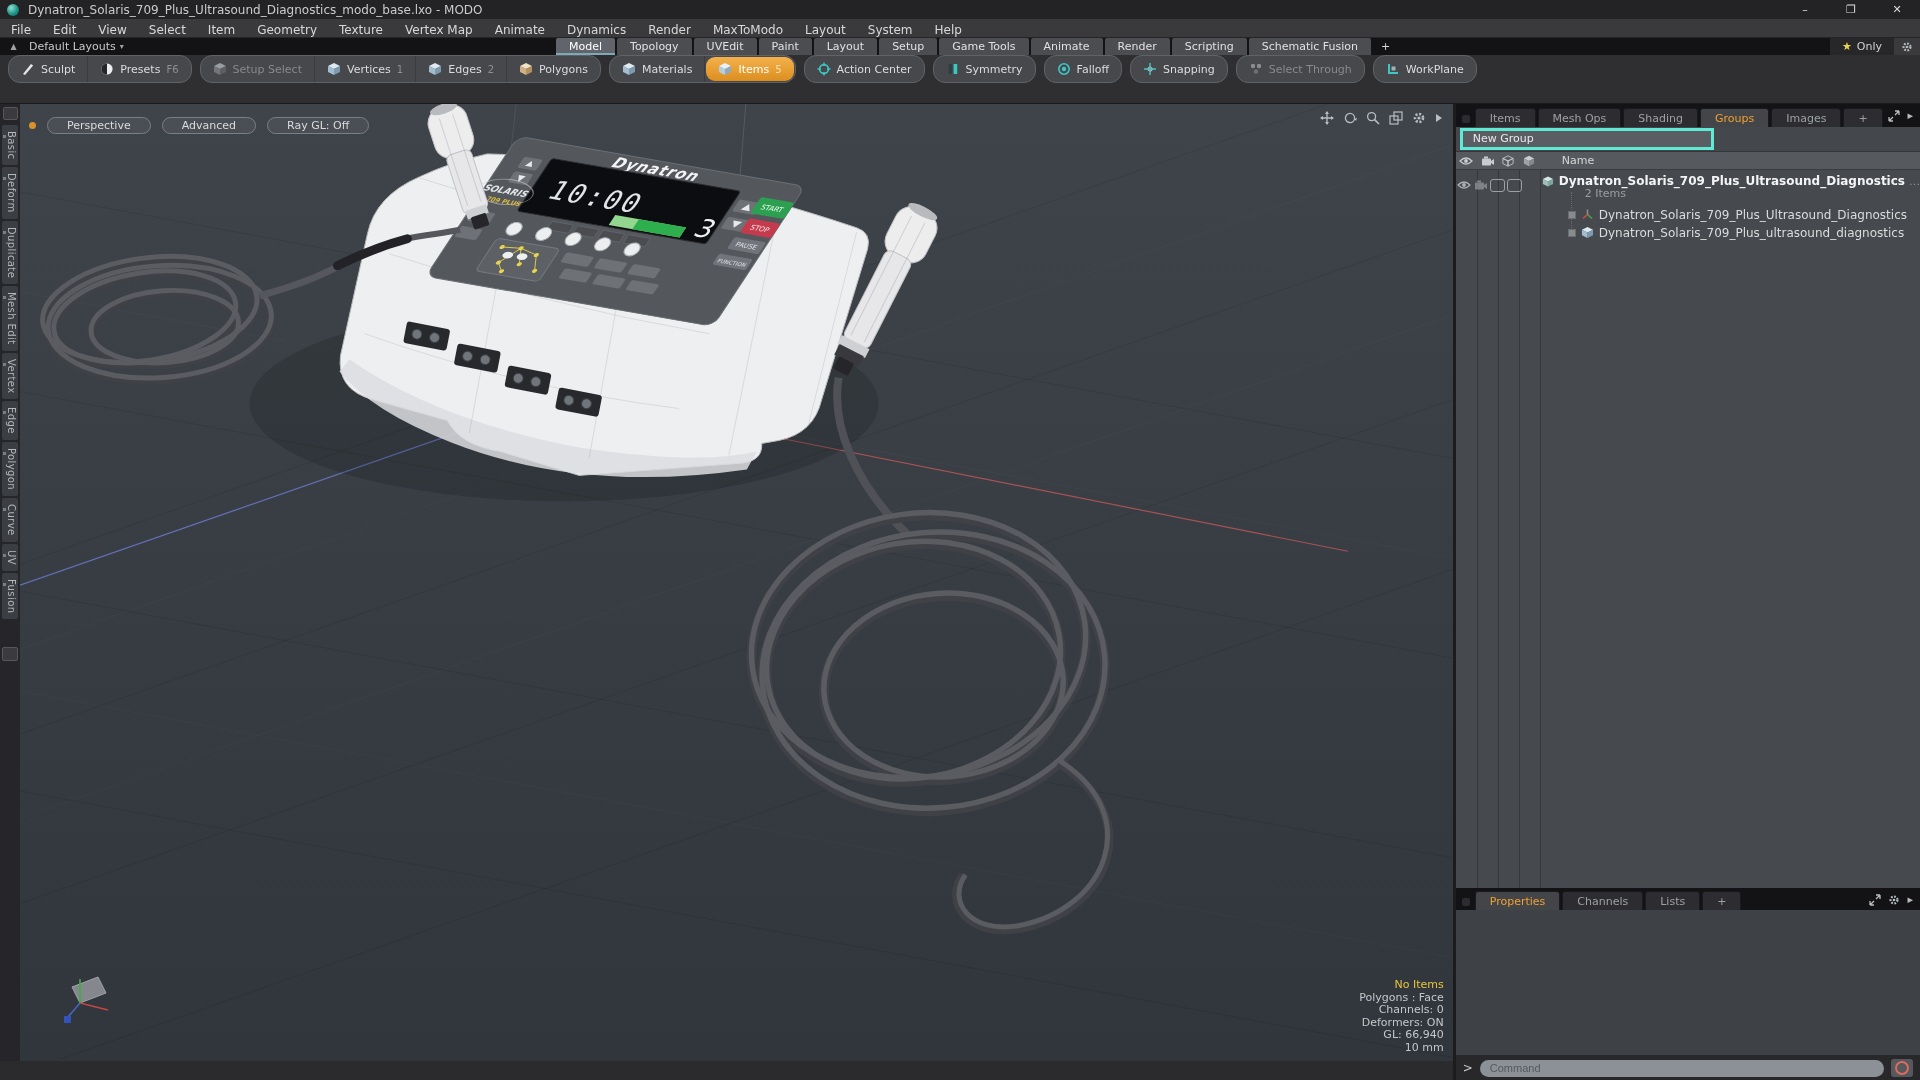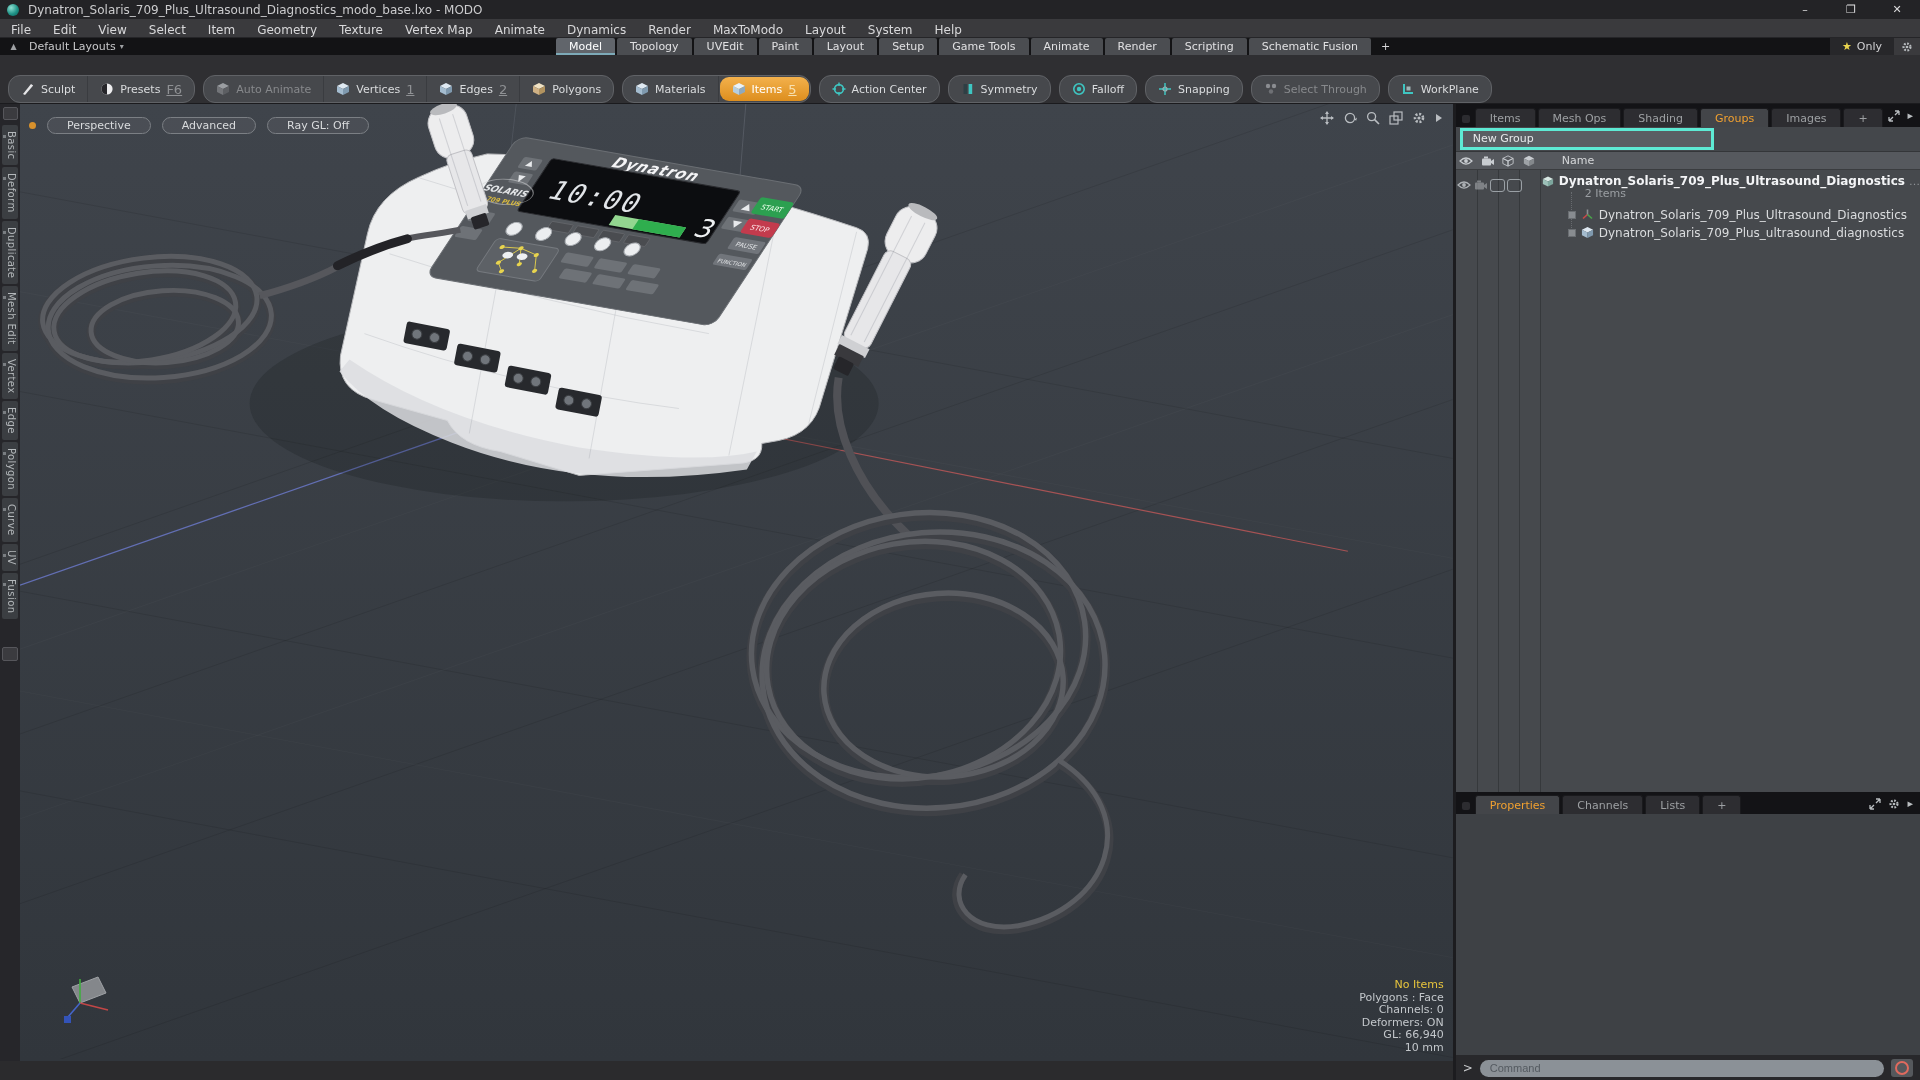--- a/index.html
+++ b/index.html
@@ -21,26 +21,26 @@
   .dd-arrow{color:#9fa1a4;font-size:8px;margin-left:4px;}
   .lay-tabs{position:absolute;left:556px;top:0;height:17px;display:flex;align-items:stretch;}
   .lay-tab{background:#4b4d51;color:#e0e0e2;padding:1px 13px 0;margin-right:2px;border-radius:2px 2px 0 0;line-height:15px;}
   .lay-tab.active{background:#61656b;color:#fff;box-shadow:inset 0 -2px 0 #7daab8;}
   .lay-add{padding:1px 8px 0;color:#d8d8da;line-height:15px;}
   .lay-right{margin-left:auto;display:flex;height:100%;align-items:center;}
   .only-box{display:flex;align-items:center;gap:5px;background:#27272a;height:100%;padding:0 12px;color:#d2d2d4;}
   .star{color:#e9d44e;font-size:11px;}
   .gearbox{width:26px;height:100%;background:#3a3a3d;display:flex;align-items:center;justify-content:center;}
   
-  .toolbar{height:48px;background:#2f2f32;border-bottom:1px solid #1b1b1e;display:flex;align-items:flex-end;font-size:11px;}
+  .toolbar{height:48px;background:#2f2f32;border-bottom:1px solid #1b1b1e;display:flex;align-items:flex-start;font-size:11px;}
   .pill{display:flex;align-items:stretch;background:#46484c;border:1px solid #606266;border-radius:12px;height:26px;margin-left:8px;overflow:hidden;}
   .tbtn{display:flex;align-items:center;gap:6px;padding:0 12px;color:#dadcde;border-right:1px solid #3a3c40;}
   .tbtn:last-child{border-right:none;}
   .tbtn.dim{color:#87898c;}
-  .hint{color:#8f9194;font-size:13px;text-decoration:underline;}
+  .hint{color:#8f9194;font-size:10px;}
   .items-active{background:linear-gradient(#f3b14c,#dd8e1e);border-radius:9px;margin:1px;color:#fff;border-right:none;}
   .items-active .hint{color:#f7e0b0;}
   .ticon{display:inline-flex;width:14px;height:14px;}
   
   .main{display:flex;height:977px;}
   .center-col{width:1455px;display:flex;flex-direction:column;}
   .center-top{display:flex;height:957px;}
   
   .left-strip{width:20px;background:#26262a;display:flex;flex-direction:column;align-items:center;padding-top:3px;}
   .strip-icon{width:13px;height:11px;background:#3b3b3f;border:1px solid #56565b;border-radius:2px;margin-bottom:5px;}
@@ -68,21 +68,21 @@
   .rp-tabs{height:23px;background:#131316;display:flex;align-items:flex-end;padding-left:3px;position:relative;}
   .rp-grip{width:8px;height:8px;background:#2c2c30;border-radius:2px;margin:0 5px 4px 3px;}
   .rp-tab{background:#2d2d31;color:#9da0a3;padding:3px 14px 2px;border-radius:3px 3px 0 0;margin-right:2px;border:1px solid #1a1a1d;border-bottom:none;}
   .rp-tab.active{background:#434549;color:#f0a030;}
   .rp-tab-icons{position:absolute;right:7px;top:5px;display:flex;gap:7px;align-items:center;color:#b9bdc0;}
   .rp-toolrow{height:24px;background:#44474b;border-bottom:1px solid #343639;display:flex;align-items:center;padding-left:4px;}
   .new-group-btn{width:238px;height:16px;background:#5a5e63;border:3px solid #5eead4;border-radius:0;color:#e7e9eb;line-height:15px;padding-left:10px;}
   .rp-header{height:17px;background:#56595e;border-bottom:1px solid #3a3c3f;display:flex;align-items:center;color:#d5d7d9;}
   .col-ico{width:21px;display:flex;justify-content:center;}
   .name-h{margin-left:22px;text-align:center;}
-  .rp-tree{height:622px;position:relative;background:#46494d;}
+  .rp-tree{height:718px;position:relative;background:#46494d;}
   .gutter{position:absolute;top:0;bottom:0;border-right:1px solid rgba(0,0,0,.22);}
   .tree-row{position:absolute;left:0;right:0;display:flex;align-items:center;}
   .chk{width:13px;height:11px;border:1.5px solid #9aa0a5;border-radius:3px;}
   .grp-name{font-weight:bold;color:#f3f4f6;font-size:12px;margin-left:5px;white-space:nowrap;}
   .ellip{color:#8e9296;margin-left:4px;}
   .sub-count{position:absolute;left:129px;top:17px;color:#9b9fa3;}
   .child-name{color:#dadcde;font-size:12px;margin-left:5px;white-space:nowrap;}
   .bullet{width:6px;height:6px;background:#888c90;border:1px solid #6a6e72;margin-right:5px;}
   .tree-guide{position:absolute;left:115px;top:22px;height:40px;border-left:1px dotted #8a8e92;opacity:.5;}
   .rp-bottom-tabs{height:22px;background:#131316;display:flex;align-items:flex-end;padding-left:3px;position:relative;}
@@ -177,21 +177,21 @@
           <span class="hint">F6</span>
       </span>
     </div>
     <div class="pill">
       <span class="tbtn dim">
         <svg class="ticon" viewBox="0 0 14 14">
             <polygon points="7,1 13,4 7,7 1,4" fill="#9a9da1"></polygon>
             <polygon points="1,4 7,7 7,13 1,10" fill="#737579"></polygon>
             <polygon points="13,4 7,7 7,13 13,10" fill="#5c5e62"></polygon>
           </svg>
-        <span>Auto Animate</span>
+        <span>Setup Select</span>
       </span>
       <span class="tbtn">
         <svg class="ticon" viewBox="0 0 14 14">
             <polygon points="7,1 13,4 7,7 1,4" fill="#dfe9f2"></polygon>
             <polygon points="1,4 7,7 7,13 1,10" fill="#a4bccf"></polygon>
             <polygon points="13,4 7,7 7,13 13,10" fill="#7f99ae"></polygon>
           </svg>
         <span>Vertices</span>
           <span class="hint">1</span>
       </span>

